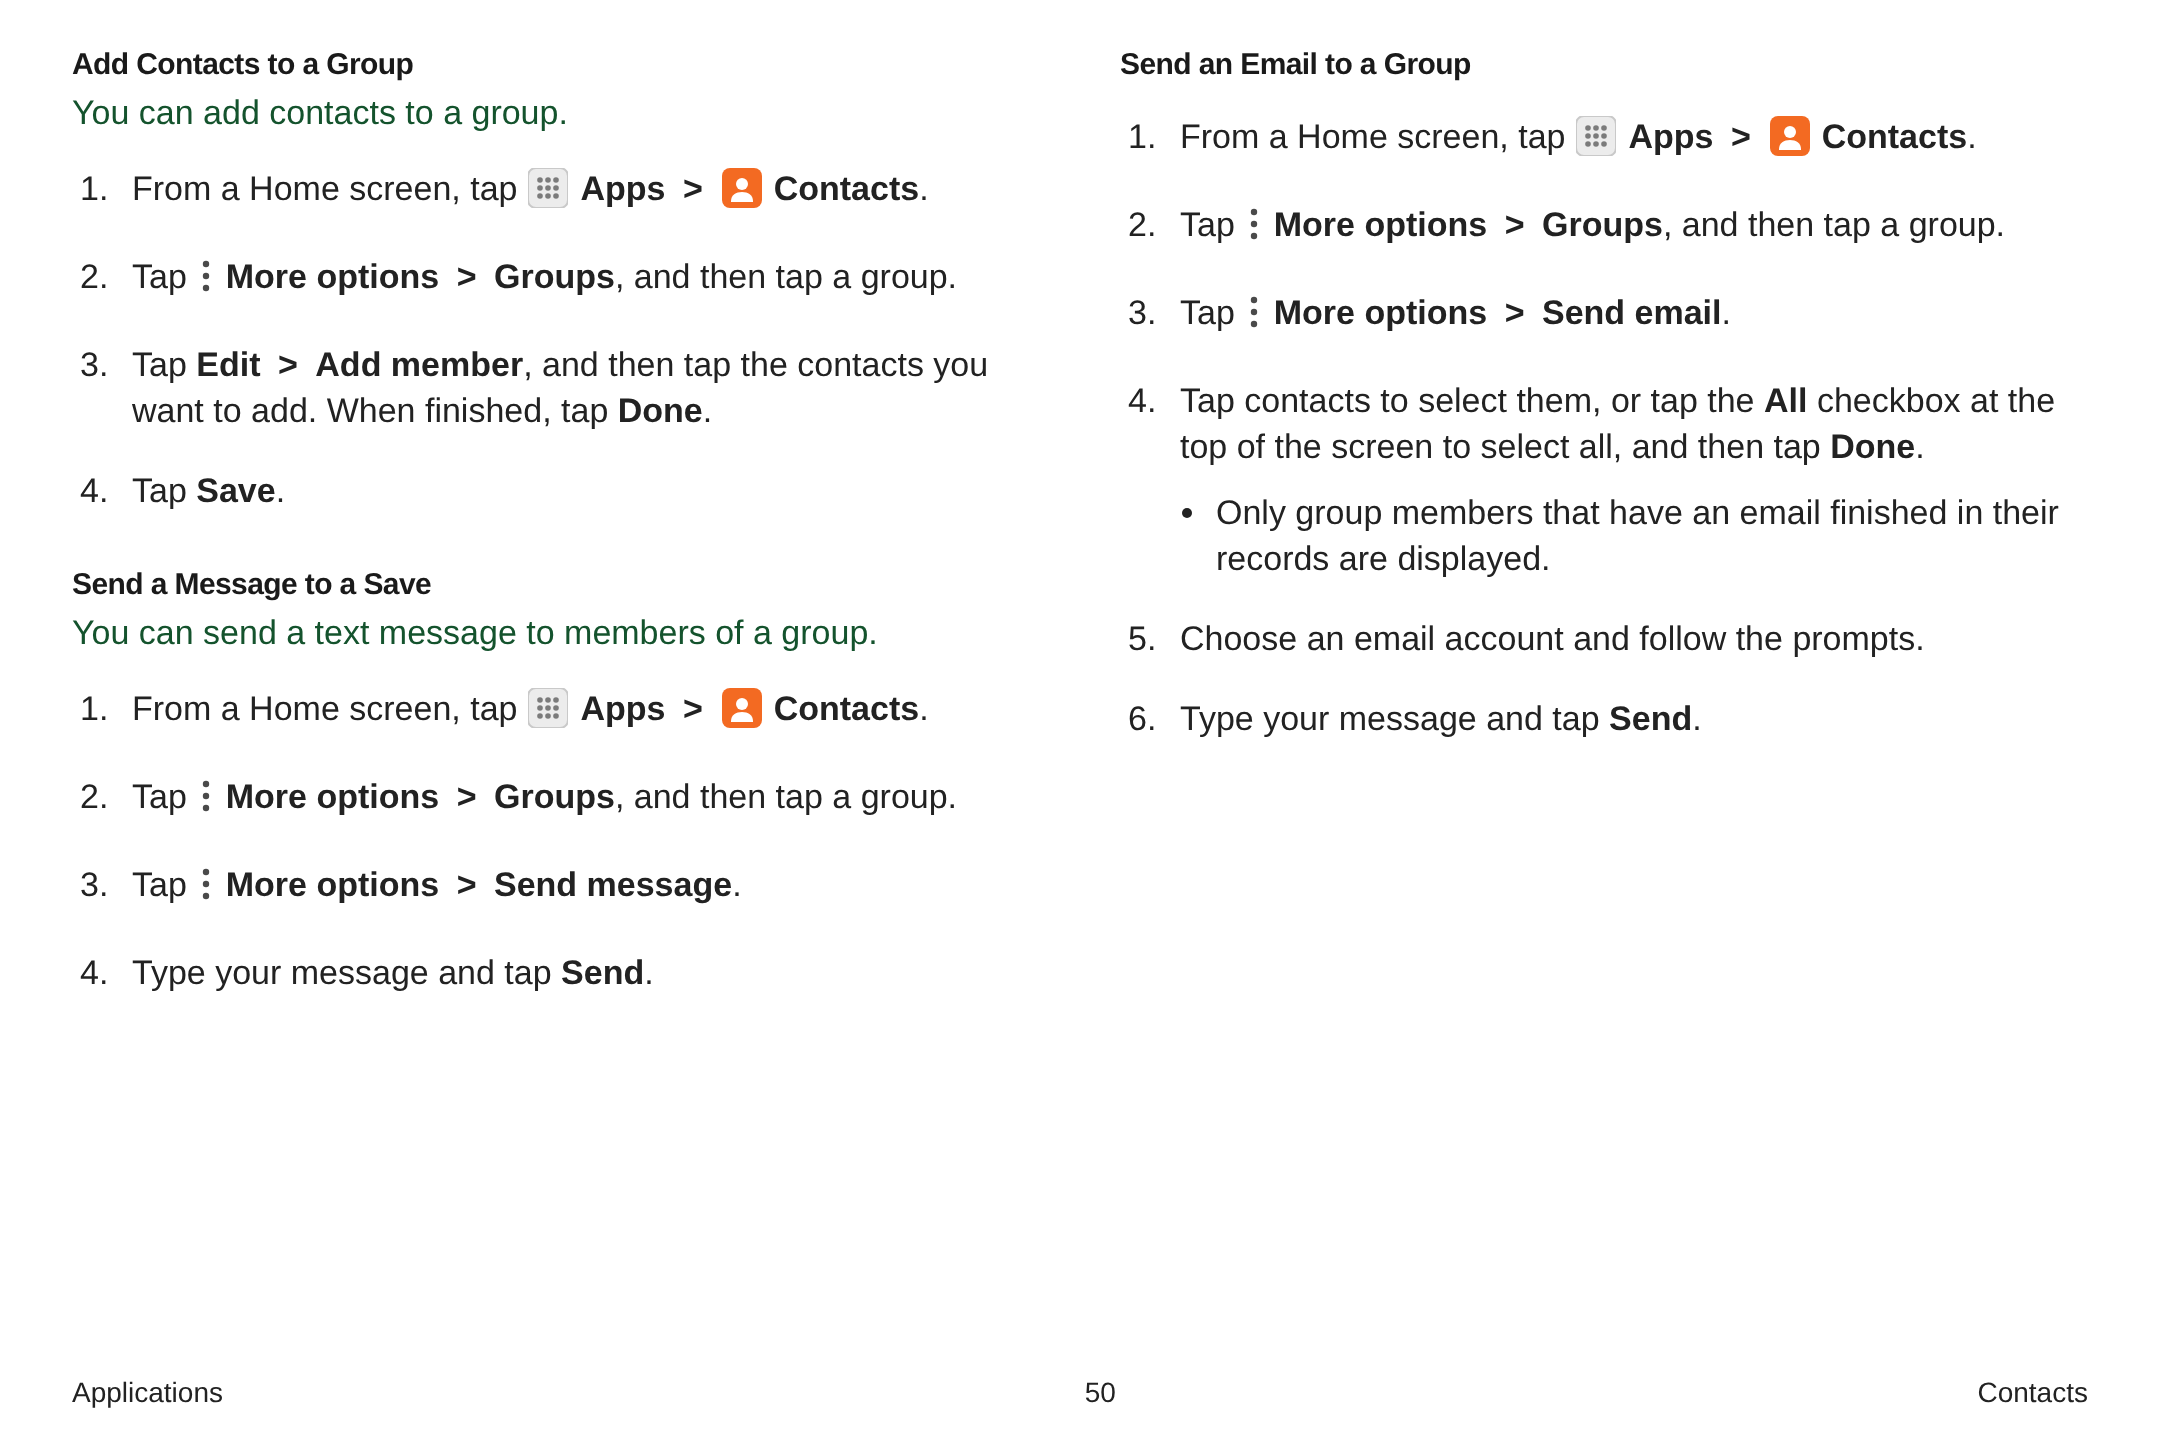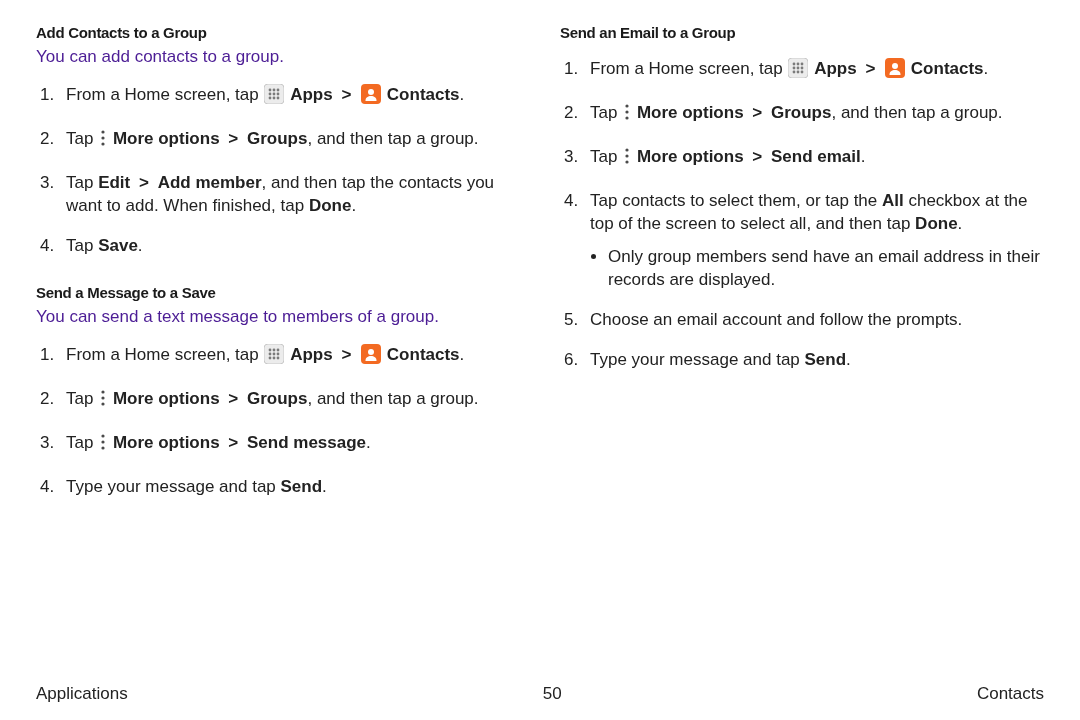--- a/index.html
+++ b/index.html
@@ -31,21 +31,21 @@
 
   h2.section-title {
     font-size: 15px;
     font-weight: 700;
     margin: 0 0 6px 0;
     letter-spacing: -0.3px;
   }
   p.intro {
     font-size: 17px;
     margin: 0 0 14px 0;
-    color: #4c1d95;
+    color: #14532d;
   }
 
   ol.steps {
     list-style: none;
     padding: 0;
     margin: 0 0 26px 0;
     counter-reset: step;
   }
   ol.steps > li {
     counter-increment: step;
@@ -81,21 +81,21 @@
   .icon {
     display: inline-block;
     vertical-align: -4px;
     margin: 0 1px;
   }
 
   .footer {
     display: flex;
     justify-content: space-between;
     align-items: center;
-    font-size: 17px;
+    font-size: 14px;
     color: #222;
     padding-top: 10px;
   }
 
   .gt { font-weight: 700; padding: 0 4px; }
 </style>
 </head>
 <body>
 
 <div class="page">
@@ -296,21 +296,21 @@
                 </g>
               </svg>
           </span>
           <span class="b">More options</span>
           <span class="gt">&gt;</span>
           <span class="b">Send email</span><span>.</span>
         </li>
         <li>
           <span>Tap contacts to select them, or tap the </span><span class="b">All</span><span> checkbox at the top of the screen to select all, and then tap </span><span class="b">Done</span><span>.</span>
           <ul class="bullets">
-            <li>Only group members send have an email address in their records are displayed.</li>
+            <li>Only group members that have an email finished in their records are displayed.</li>
           </ul>
         </li>
         <li>Choose an email account and follow the prompts.</li>
         <li>
           <span>Type your message and tap </span><span class="b">Send</span><span>.</span>
         </li>
       </ol>
     </div>
   </div>
 

